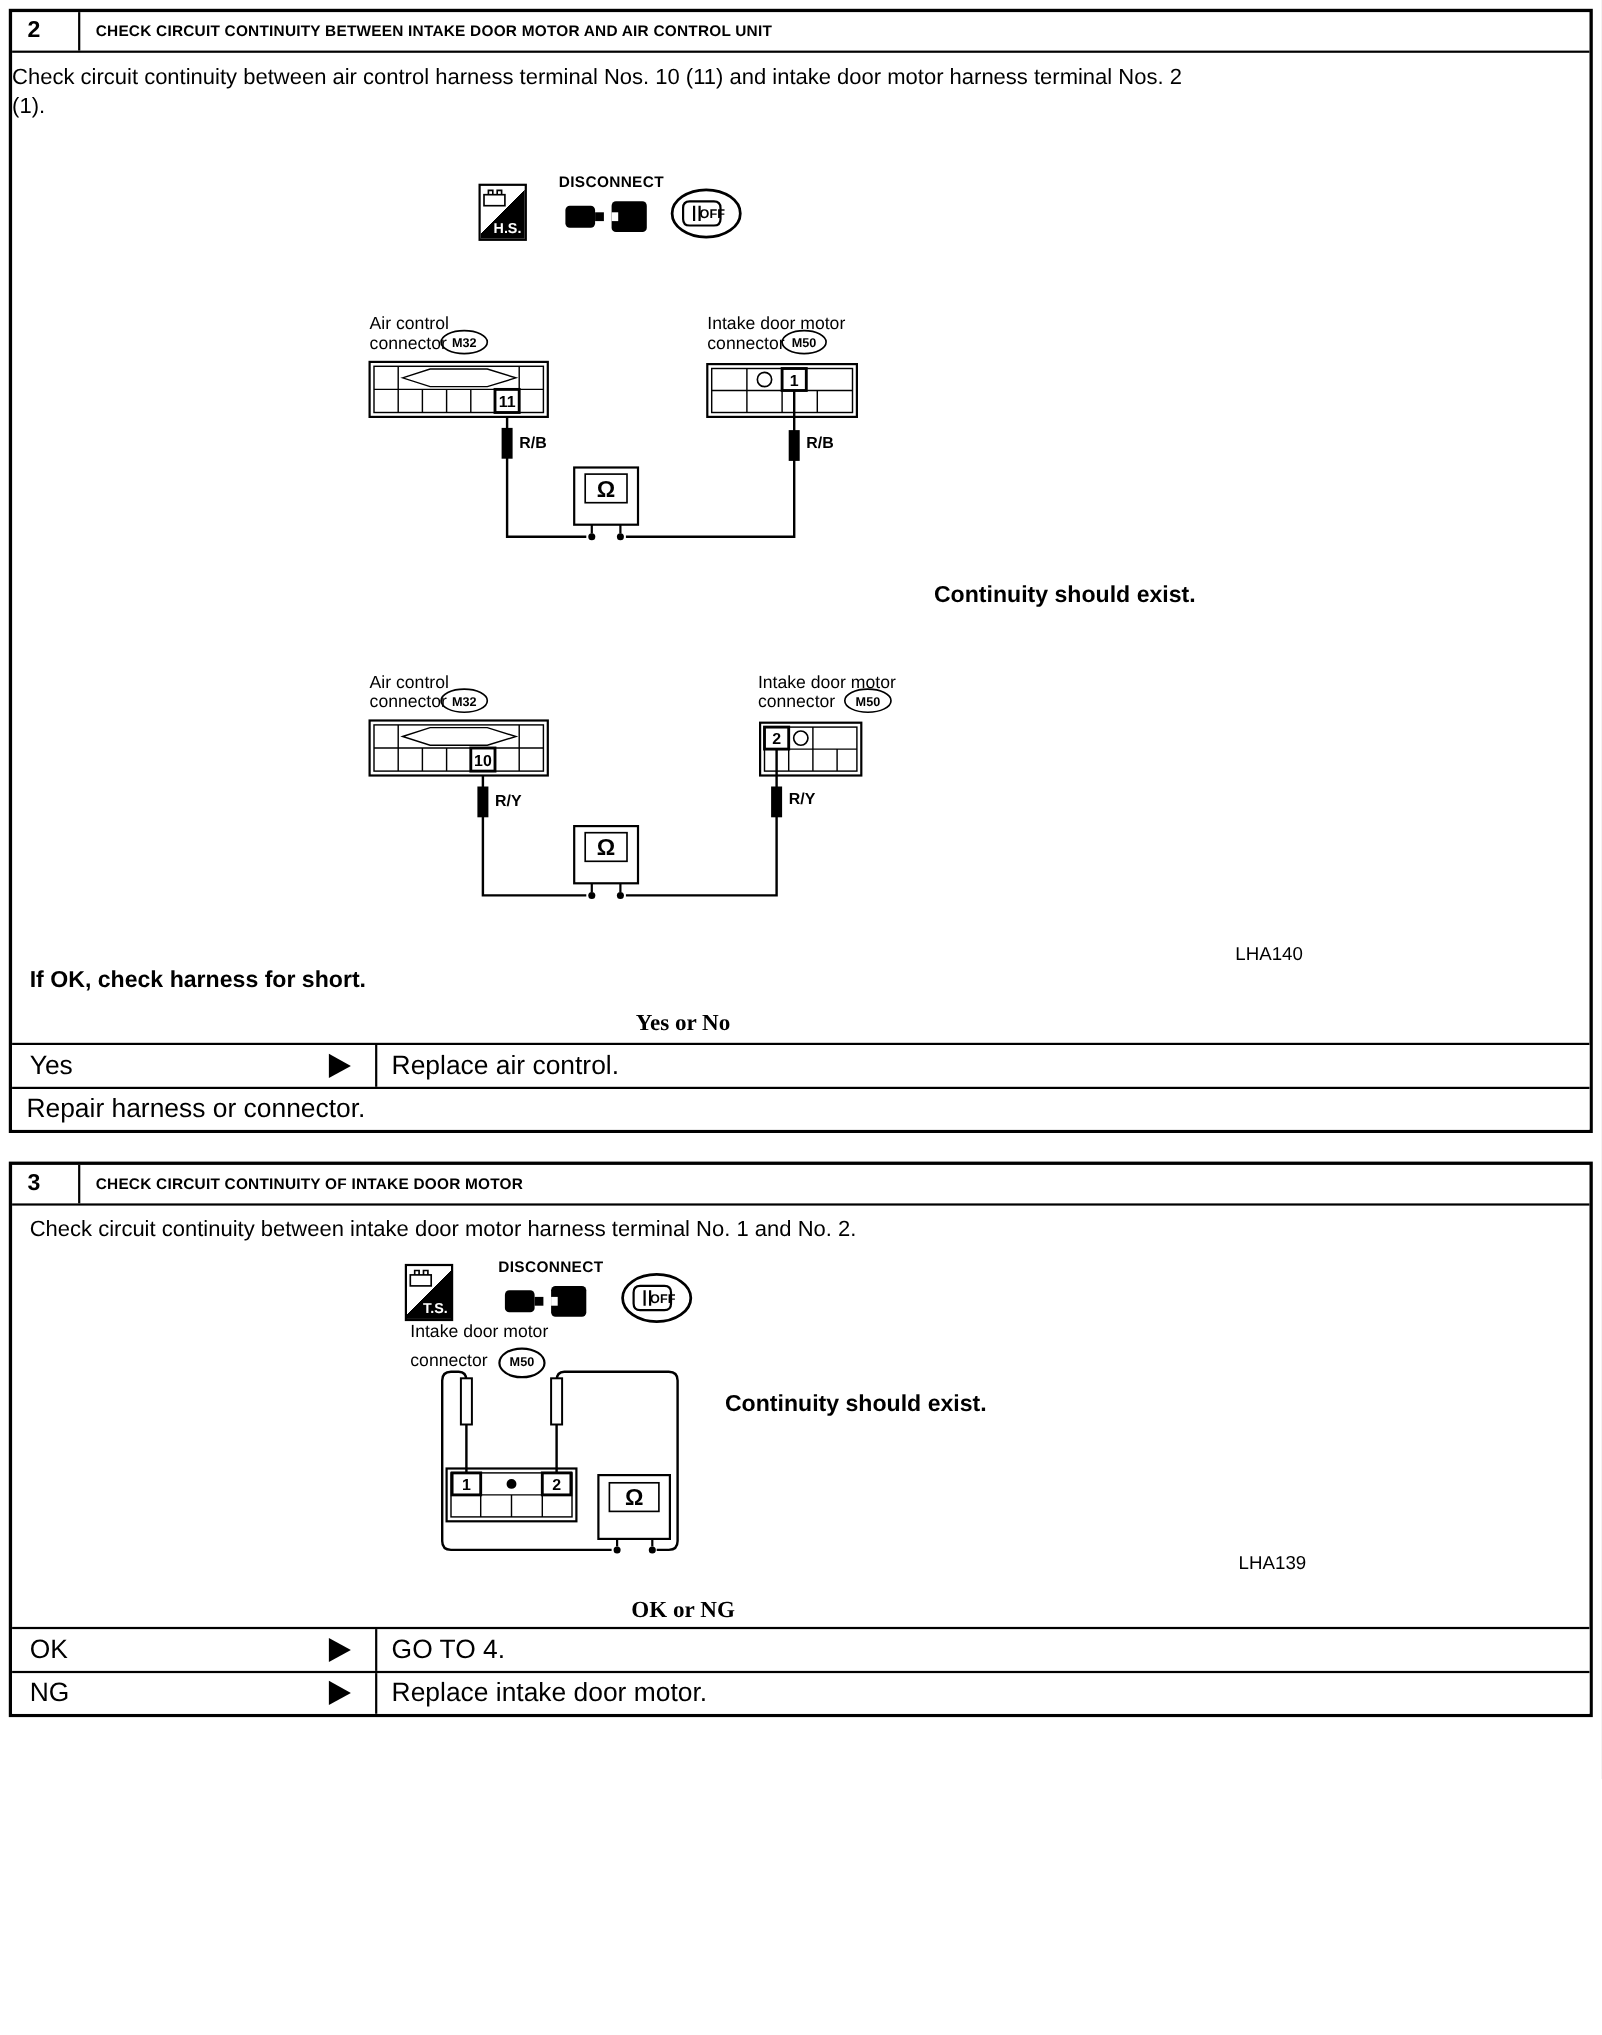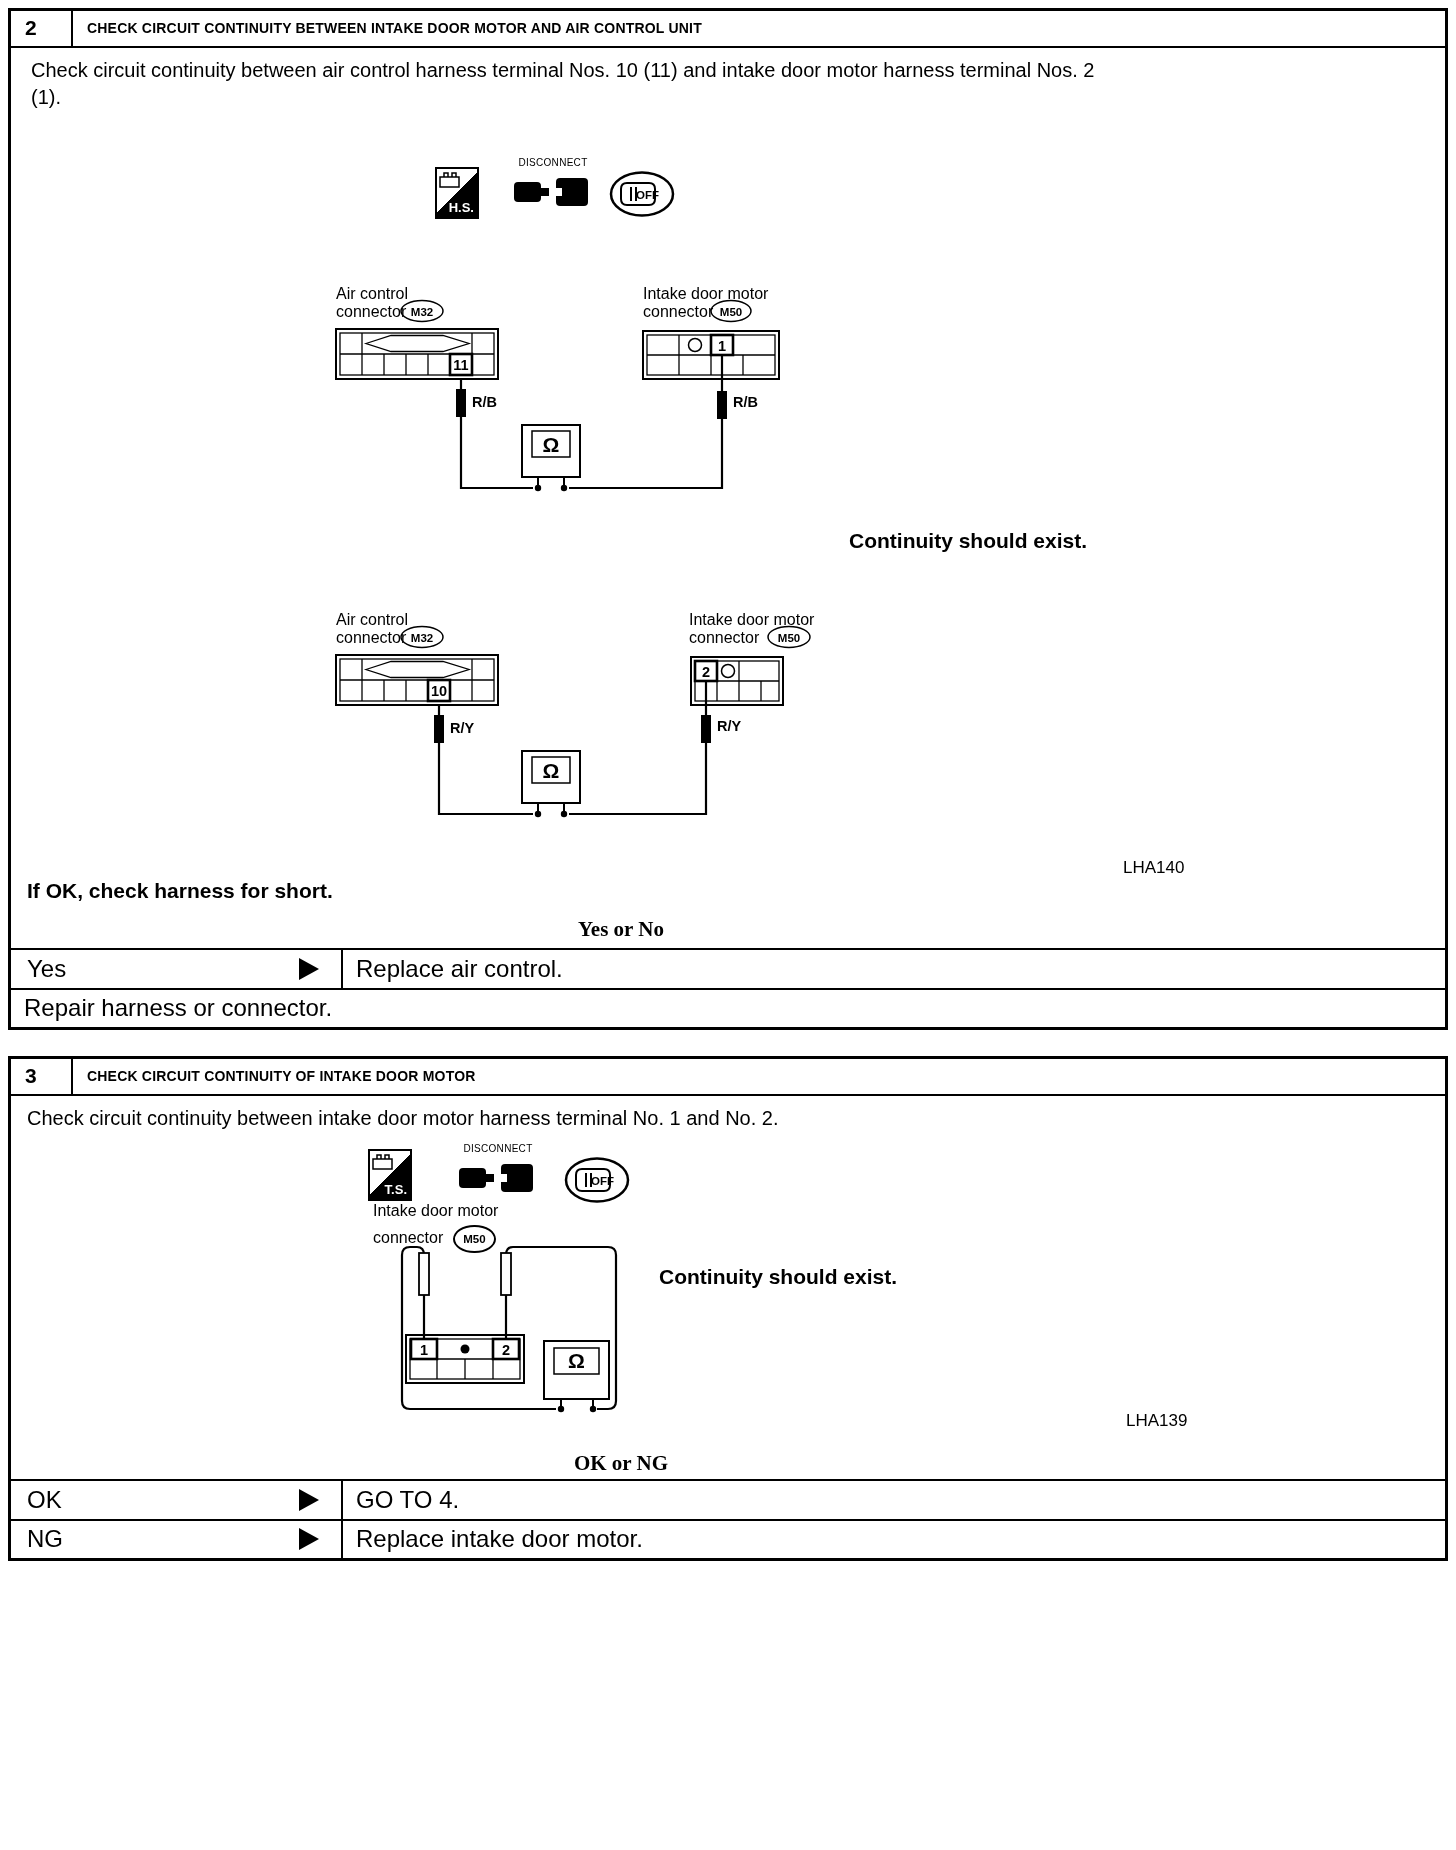--- a/index.html
+++ b/index.html
@@ -30,21 +30,21 @@
     background:linear-gradient(135deg, #fff 49.5%, #000 50%);
     border:2px solid #000;
   }
   .tool-label {
     position:absolute; right:3px; bottom:2px;
     color:#fff; font-size:13px; font-weight:bold;
   }
   .tool-glyph { position:absolute; left:1px; top:1px; }
 
   .disc-icon { position:absolute; width:90px; text-align:center; }
-  .disc-label { font-size:10px; font-weight:normal; letter-spacing:0.3px; margin-bottom:1px; }
+  .disc-label { font-size:14px; font-weight:bold; letter-spacing:0.3px; margin-bottom:1px; }
 
   .off-icon { position:absolute; }
 
   
   .diag { position:absolute; }
   svg text { font-family:"Liberation Sans", sans-serif; fill:#000; }
   .lbl   { font-size:16px; }
   .idt   { font-size:11.5px; font-weight:bold; }
   .term  { font-size:14.5px; font-weight:bold; }
   .wlbl  { font-size:14.5px; font-weight:bold; }
@@ -79,21 +79,21 @@
 <body>
 
 <div class="page">
 
   <section class="stepbox" style="top:8px; height:1022px;">
     <header class="step-header">
       <div class="step-num">2</div>
       <div class="step-title">CHECK CIRCUIT CONTINUITY BETWEEN INTAKE DOOR MOTOR AND AIR CONTROL UNIT</div>
     </header>
 
-    <div class="abs body-text" style="left:20px; top:46px; width:1404px;">
+    <div class="abs body-text" style="left:0; top:46px; width:1404px;">
       <span>Check circuit continuity between air control harness terminal Nos. 10 (11) and intake door motor harness terminal Nos. 2</span><br>
       <span>(1).</span>
     </div>
 
     <div class="tool-icon" style="left:424px; top:156px;">
       <span class="tool-glyph">
         <svg width="26" height="20" viewBox="0 0 26 20">
           <rect x="2" y="7" width="19" height="10" class="oln15"></rect>
           <path d="M6,7 V3 h4 v4 M14,7 V3 h4 v4" class="oln15"></path>
         </svg>

